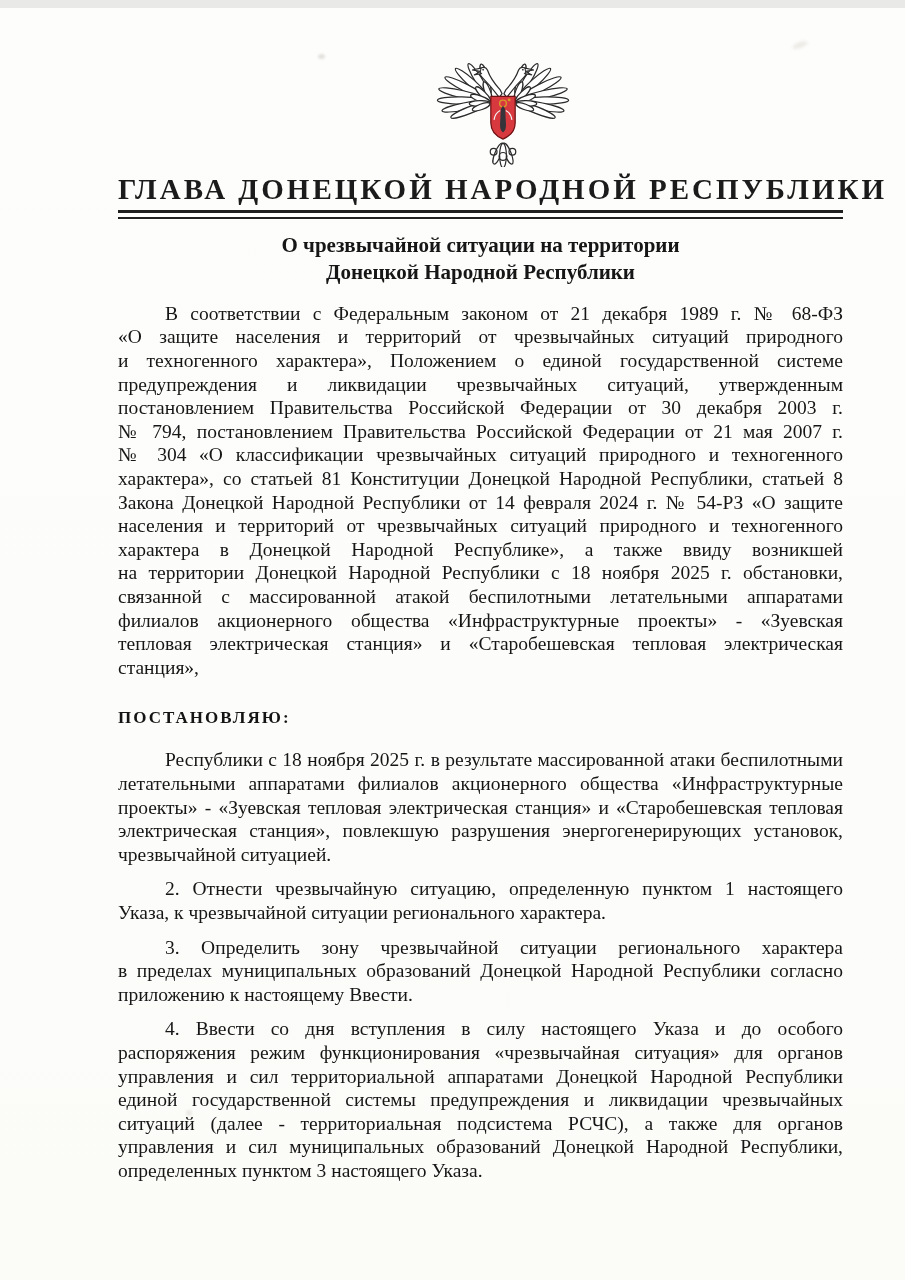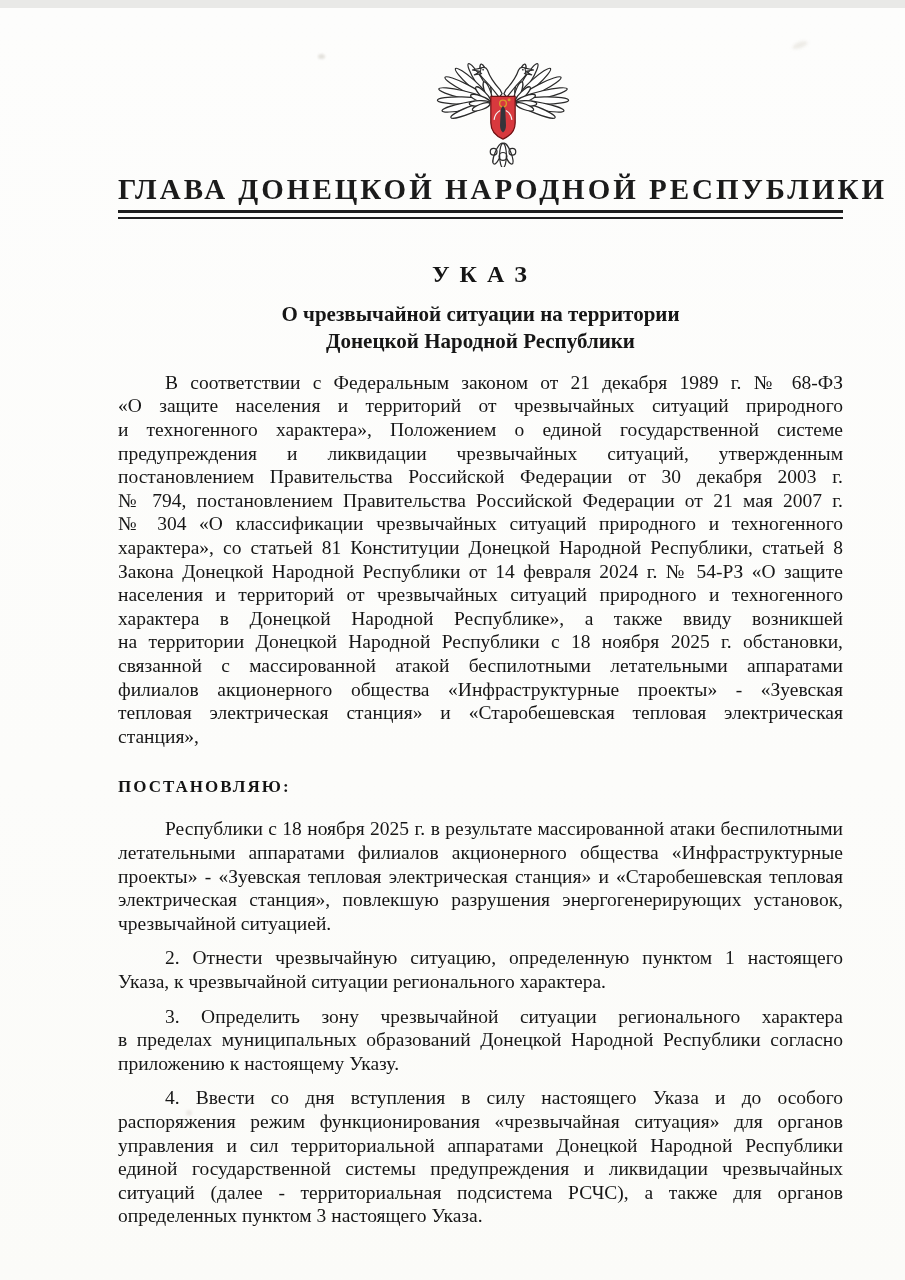--- a/index.html
+++ b/index.html
@@ -135,21 +135,20 @@
           <path d="M80,55 C78.2,57 77.5,59 77.5,61 L76.8,76 C76.8,79.5 78,82 80,83.5 C82,82 83.2,79.5 83.2,76 L82.5,61 C82.5,59 81.8,57 80,55 Z" fill="#34343a"></path>
           <path d="M77,60 C73,62 71,66 70.5,70" fill="none" stroke="#f2f2f2" stroke-width="1.2"></path>
           <path d="M83,60 C87,62 89,66 89.5,70" fill="none" stroke="#f2f2f2" stroke-width="1.2"></path>
         </g>
       </svg>
     </div>
 
     <div class="org-header">ГЛАВА ДОНЕЦКОЙ НАРОДНОЙ РЕСПУБЛИКИ</div>
     <div class="double-rule"></div>
 
-    <div class="doc-title">У К А З</div>
 
     <div class="doc-subtitle">
       <div>О чрезвычайной ситуации на территории</div>
       <div>Донецкой Народной Республики</div>
     </div>
 
     <div class="para preamble">
         <div class="line">В соответствии с Федеральным законом от 21 декабря 1989 г. № 68-ФЗ</div>
         <div class="line">«О защите населения и территорий от чрезвычайных ситуаций природного</div>
         <div class="line">и техногенного характера», Положением о единой государственной системе</div>
@@ -179,26 +178,27 @@
       </div>
 
     <div class="para item">
         <div class="line">2. Отнести чрезвычайную ситуацию, определенную пунктом 1 настоящего</div>
         <div class="line">Указа, к чрезвычайной ситуации регионального характера.</div>
       </div>
 
     <div class="para item">
         <div class="line">3. Определить зону чрезвычайной ситуации регионального характера</div>
         <div class="line">в пределах муниципальных образований Донецкой Народной Республики согласно</div>
-        <div class="line">приложению к настоящему Указу.</div>
+        <div class="line">приложению к настоящему Ввести.</div>
       </div>
 
     <div class="para item">
         <div class="line">4. Ввести со дня вступления в силу настоящего Указа и до особого</div>
         <div class="line">распоряжения режим функционирования «чрезвычайная ситуация» для органов</div>
         <div class="line">управления и сил территориальной аппаратами Донецкой Народной Республики</div>
         <div class="line">единой государственной системы предупреждения и ликвидации чрезвычайных</div>
         <div class="line">ситуаций (далее - территориальная подсистема РСЧС), а также для органов</div>
+        <div class="line">управления и сил муниципальных образований Донецкой Народной Республики,</div>
         <div class="line">определенных пунктом 3 настоящего Указа.</div>
       </div>
 
   </div>
 </div>
 
 </body></html>

